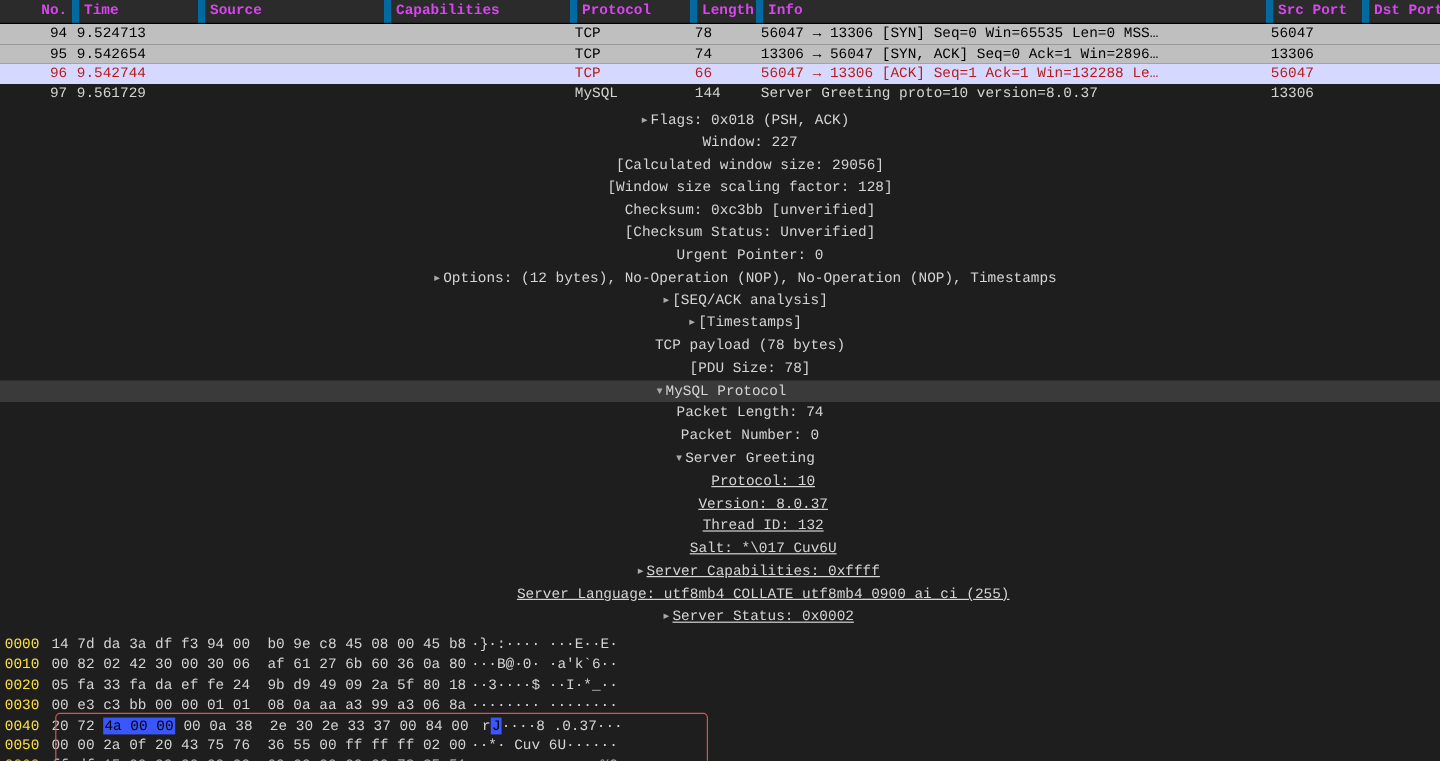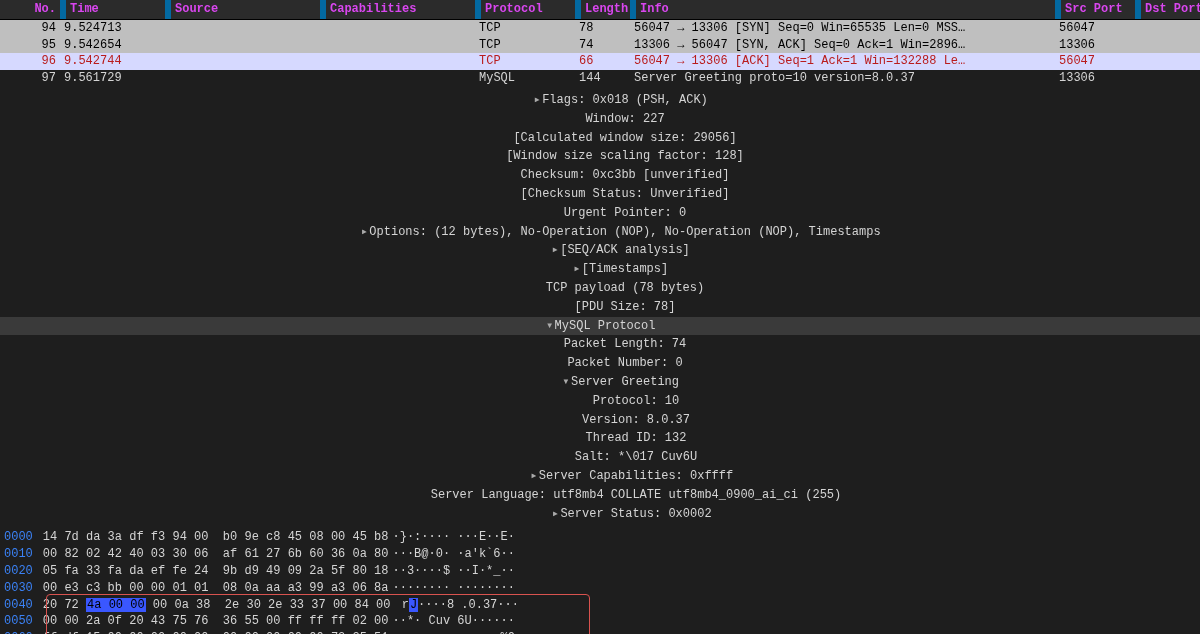--- a/index.html
+++ b/index.html
@@ -32,29 +32,29 @@
 .c-len  { width: 55px; text-align: left; }
 .c-info { flex: 1; }
 .c-sport{ width: 80px; }
 .c-dport{ width: 65px; }
 
 
 .detail { padding: 4px 0 4px 0; }
 .detail .line { padding: 1px 0 1px 0; white-space: pre; text-align: center; }
 .detail .lvl1 { }
 .detail .lvl2 { padding-left: 40px; }
-.detail .lvl3 { padding-left: 62px; }
+.detail .lvl3 { padding-left: 62px; text-decoration: underline; }
 .tri { display: inline-block; width: 10px; color: #aaa; }
 .hdr { background: #3a3a3a; }
 .detail .hdr .txt { display: inline-block; }
 
 
 .hex { padding: 2px 4px 4px 4px; }
 .hex .hx-row { white-space: pre; }
-.hex .off { color: #3b82f6; padding-right: 10px; }
+.hex .off { color: #fde047; padding-right: 10px; }
 .hex .grp { display: inline-block; }
 .hex .asc { padding-left: 4px; }
 .hex .hl-blue { background: #3a57ff; color: #000000; padding: 0 1px; }
 .hex-wrap { position: relative; }
 .hex-rect { position: absolute; border: 1px solid #d9534f; border-radius: 4px; left: 46px; top: 67px; width: 544px; height: 86px; pointer-events: none; }
 </style>
 </head>
 <body>
 
 <div class="packet-list">
@@ -140,21 +140,21 @@
   <div class="line lvl3"><span class="tri"> </span><span>Thread ID: 132</span></div>
   <div class="line lvl3"><span class="tri"> </span><span>Salt: *\017 Cuv6U</span></div>
   <div class="line lvl3"><span class="tri">▸</span><span>Server Capabilities: 0xffff</span></div>
   <div class="line lvl3"><span class="tri"> </span><span>Server Language: utf8mb4 COLLATE utf8mb4_0900_ai_ci (255)</span></div>
   <div class="line lvl3"><span class="tri">▸</span><span>Server Status: 0x0002</span></div>
 </div>
 
 <div class="hex hex-wrap">
   <div id="hex-rows">
       <div class="hx-row"><span class="off">0000</span><span class="grp">14 7d da 3a df f3 94 00</span>  <span class="grp">b0 9e c8 45 08 00 45 b8</span><span class="asc">·}·:···· ···E··E·</span></div>
-      <div class="hx-row"><span class="off">0010</span><span class="grp">00 82 02 42 40 03 30 06</span>  <span class="grp">af 61 27 6b 60 36 0a 80</span><span class="asc">···B@·0· ·a'k`6··</span></div>
+      <div class="hx-row"><span class="off">0010</span><span class="grp">00 82 02 42 30 00 30 06</span>  <span class="grp">af 61 27 6b 60 36 0a 80</span><span class="asc">···B@·0· ·a'k`6··</span></div>
       <div class="hx-row"><span class="off">0020</span><span class="grp">05 fa 33 fa da ef fe 24</span>  <span class="grp">9b d9 49 09 2a 5f 80 18</span><span class="asc">··3····$ ··I·*_··</span></div>
       <div class="hx-row"><span class="off">0030</span><span class="grp">00 e3 c3 bb 00 00 01 01</span>  <span class="grp">08 0a aa a3 99 a3 06 8a</span><span class="asc">········ ········</span></div>
       <div class="hx-row"><span class="off">0040</span><span class="grp">20 72 <span class="hl-blue">4a 00 00</span> 00 0a 38</span>  <span class="grp">2e 30 2e 33 37 00 84 00</span><span class="asc"> r<span class="hl-blue">J</span>····8 .0.37···</span></div>
       <div class="hx-row"><span class="off">0050</span><span class="grp">00 00 2a 0f 20 43 75 76</span>  <span class="grp">36 55 00 ff ff ff 02 00</span><span class="asc">··*· Cuv 6U······</span></div>
       <div class="hx-row"><span class="off">0060</span><span class="grp">ff df 15 00 00 00 00 00</span>  <span class="grp">00 00 00 00 00 72 25 51</span><span class="asc">········ ·····r%Q</span></div>
     </div>
   <div class="hex-rect"></div>
 </div>
 
 </body></html>

